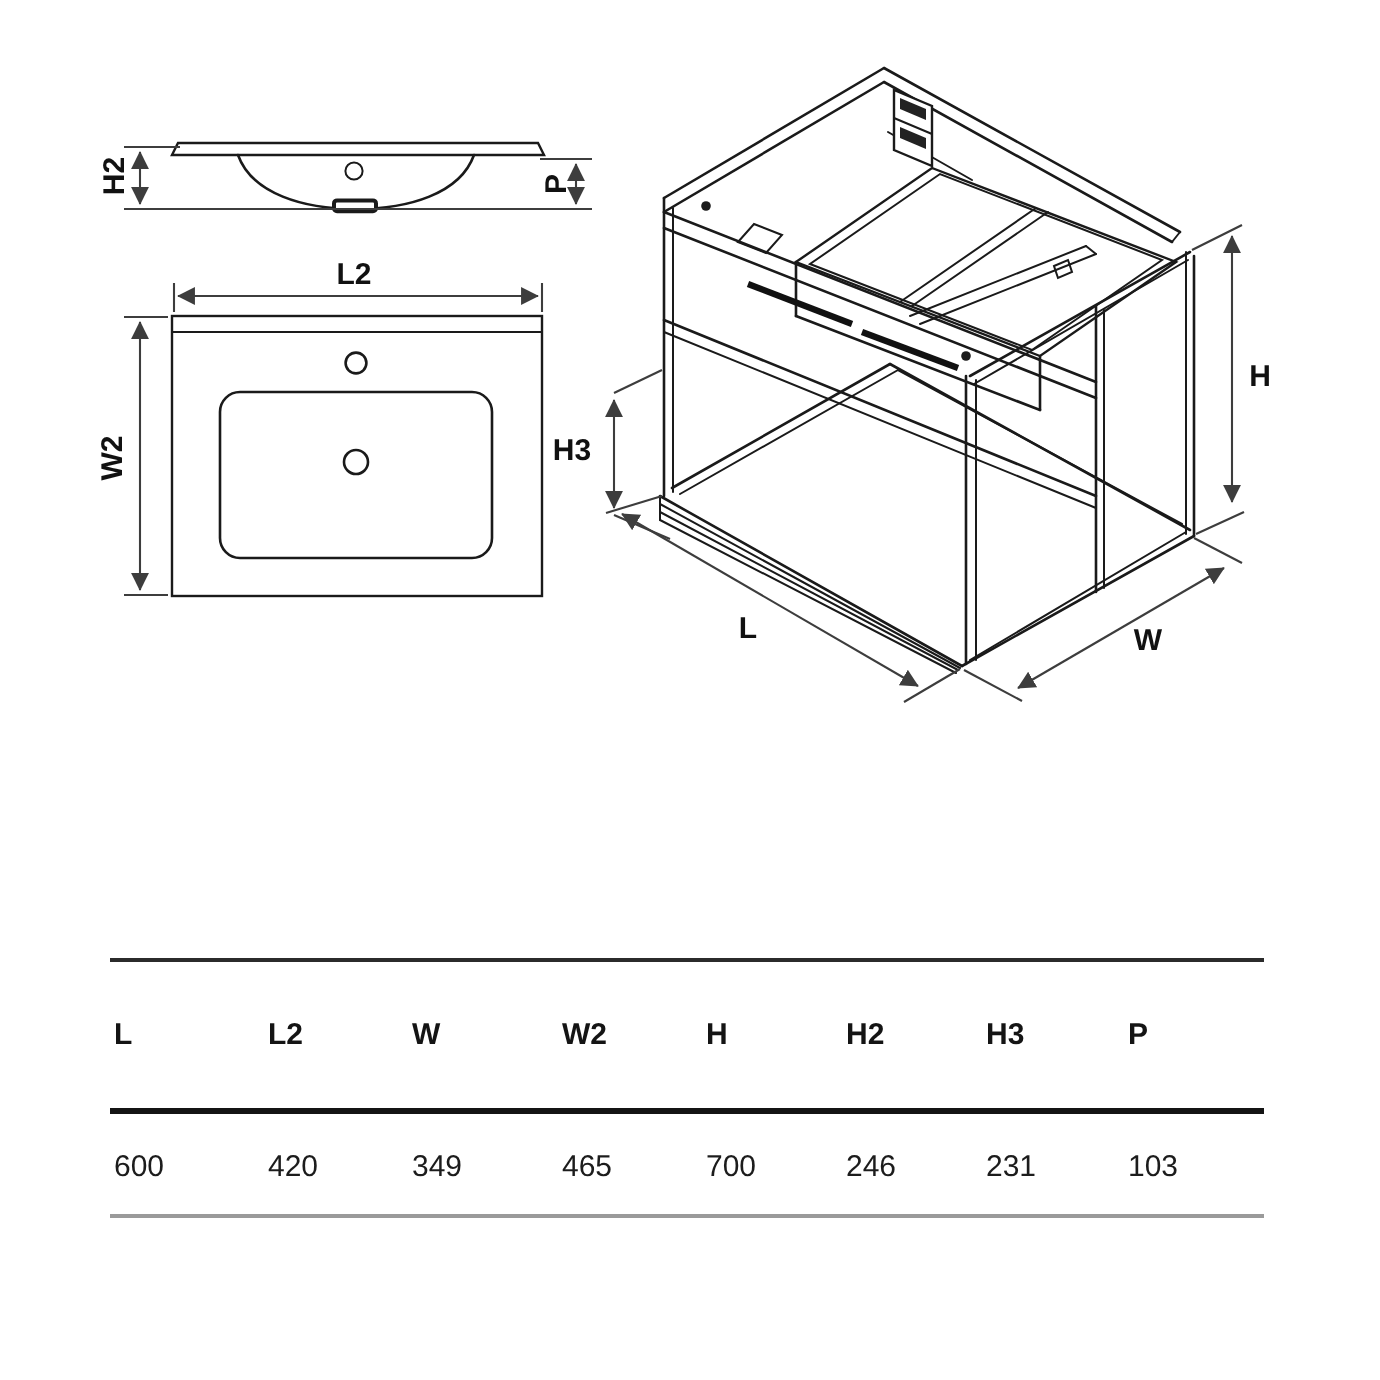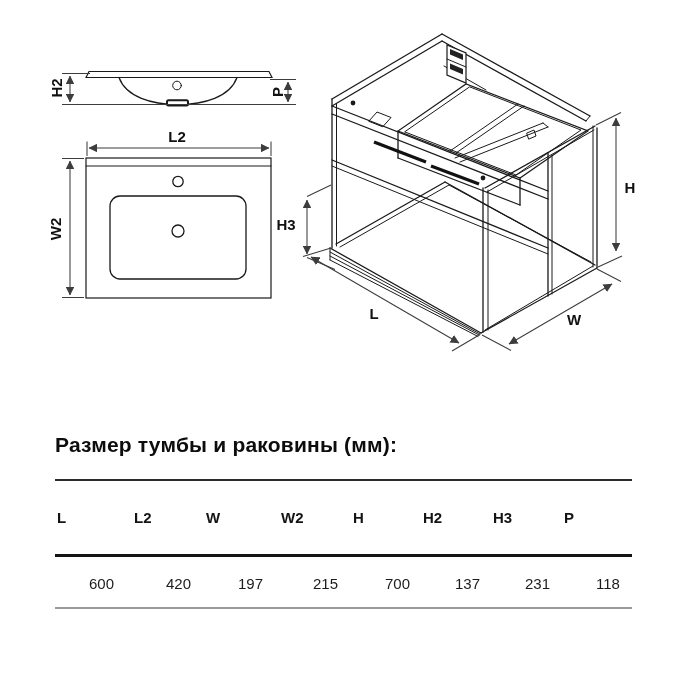--- a/index.html
+++ b/index.html
@@ -14,21 +14,21 @@
   .dim{stroke:#3d3d3d;stroke-width:1.05;fill:none;}
   .dimlab{font:bold 15px "Liberation Sans",sans-serif;fill:#111;}
   .dot{fill:#1a1a1a;stroke:none;}
   .section-title{position:absolute;left:55px;top:433px;font-size:21px;font-weight:bold;
                  letter-spacing:.2px;color:#0d0d0d;}
   .rule{position:absolute;left:55px;width:577px;}
   .rule-top{top:479px;height:2px;background:#2b2b2b;}
   .rule-mid{top:554px;height:3px;background:#141414;}
   .rule-bot{top:607px;height:2px;background:#9a9a9a;}
   .th{position:absolute;top:509px;font-size:15px;font-weight:bold;color:#141414;}
-  .td{position:absolute;top:575px;font-size:15px;font-weight:normal;color:#1c1c1c;margin-left:32px;}
+  .td{position:absolute;top:575px;font-size:15px;font-weight:normal;color:#1c1c1c;}
   .c0{left:57px}.c1{left:134px}.c2{left:206px}.c3{left:281px}
   .c4{left:353px}.c5{left:423px}.c6{left:493px}.c7{left:564px}
 </style>
 </head>
 <body>
 
 <div class="stage">
 
   <svg class="drawing" width="690" height="430" viewBox="0 0 690 430">
     <defs>
@@ -154,39 +154,38 @@
       <line class="dim" x1="509" y1="344" x2="612" y2="284" marker-start="url(#arr)" marker-end="url(#arr)"></line>
       <text class="dimlab" x="574" y="325" text-anchor="middle">W</text>
 
       <line class="dim" x1="596" y1="125" x2="621" y2="112.5"></line>
       <line class="dim" x1="598" y1="267" x2="622" y2="256"></line>
       <line class="dim" x1="616" y1="118" x2="616" y2="251" marker-start="url(#arr)" marker-end="url(#arr)"></line>
       <text class="dimlab" x="630" y="193" text-anchor="middle">H</text>
     </g>
   </svg>
 
-  <div class="section-title">Размер тумбы и раковины (мм):</div>
 
   <div class="rule rule-top"></div>
 
   <span class="th c0">L</span>
   <span class="th c1">L2</span>
   <span class="th c2">W</span>
   <span class="th c3">W2</span>
   <span class="th c4">H</span>
   <span class="th c5">H2</span>
   <span class="th c6">H3</span>
   <span class="th c7">P</span>
 
   <div class="rule rule-mid"></div>
 
   <span class="td c0">600</span>
   <span class="td c1">420</span>
-  <span class="td c2">197</span>
-  <span class="td c3">215</span>
+  <span class="td c2">349</span>
+  <span class="td c3">465</span>
   <span class="td c4">700</span>
-  <span class="td c5">137</span>
+  <span class="td c5">246</span>
   <span class="td c6">231</span>
-  <span class="td c7">118</span>
+  <span class="td c7">103</span>
 
   <div class="rule rule-bot"></div>
 
 </div>
 
 </body></html>

